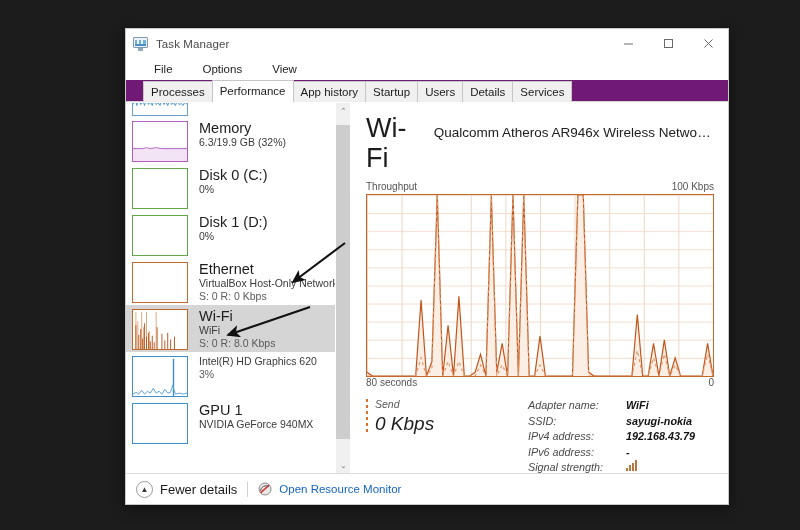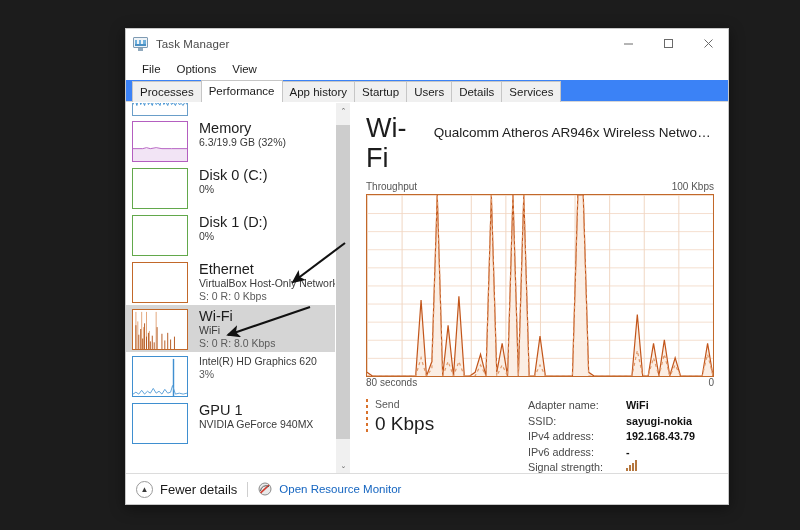--- a/index.html
+++ b/index.html
@@ -57,34 +57,34 @@
   .win-btn {
     width:40px; height:29px; display:flex; align-items:center; justify-content:center;
     color:#6a6a6a;
   }
   .win-btn svg { display:block; }
 
   
   #menubar {
     height:22px; flex:0 0 22px;
     display:flex; align-items:center;
-    padding-left:8px; gap:0;
+    padding-left:20px; gap:14px;
     background:#ffffff;
   }
   .menu-item {
     font-size:11.5px; color:#232323;
     padding:2px 8px 3px 8px;
   }
 
   
   #tabstrip {
     height:22px; flex:0 0 22px;
     display:flex; align-items:flex-end;
-    padding-left:6px;
-    background:#3b82f6;
+    padding-left:17px;
+    background:#701a75;
     position:relative;
   }
   #tabstrip::after {
     content:""; position:absolute; left:0; right:0; bottom:0;
     height:1px; background:#d6d6d6;
   }
   .tab {
     font-size:11.5px; color:#1a1a1a;
     height:21px; line-height:20px;
     padding:0 7px;
@@ -220,21 +220,21 @@
     position:absolute; inset:0;
     background-image:
       linear-gradient(to right, #f0d6c2 1px, transparent 1px),
       linear-gradient(to bottom, #f4ddcc 1px, transparent 1px);
     background-size:10% 100%, 100% 10%;
   }
   #graph svg { position:absolute; inset:0; width:100%; height:100%; display:block; }
 
   
   #stats {
-    display:flex; margin-top:8px;
+    display:flex; margin-top:8px;font-style:italic;
   }
   #sr-col { flex:0 0 162px; }
   .sr-block { padding-left:9px; position:relative; margin-bottom:8px; }
   .sr-block .marker {
     position:absolute; left:0; top:2px; bottom:2px; width:2px;
   }
   .sr-block .marker.dotted {
     background-image:linear-gradient(to bottom,#d9722c 0 3px,transparent 3px 6px);
     background-size:2px 6px;
   }

